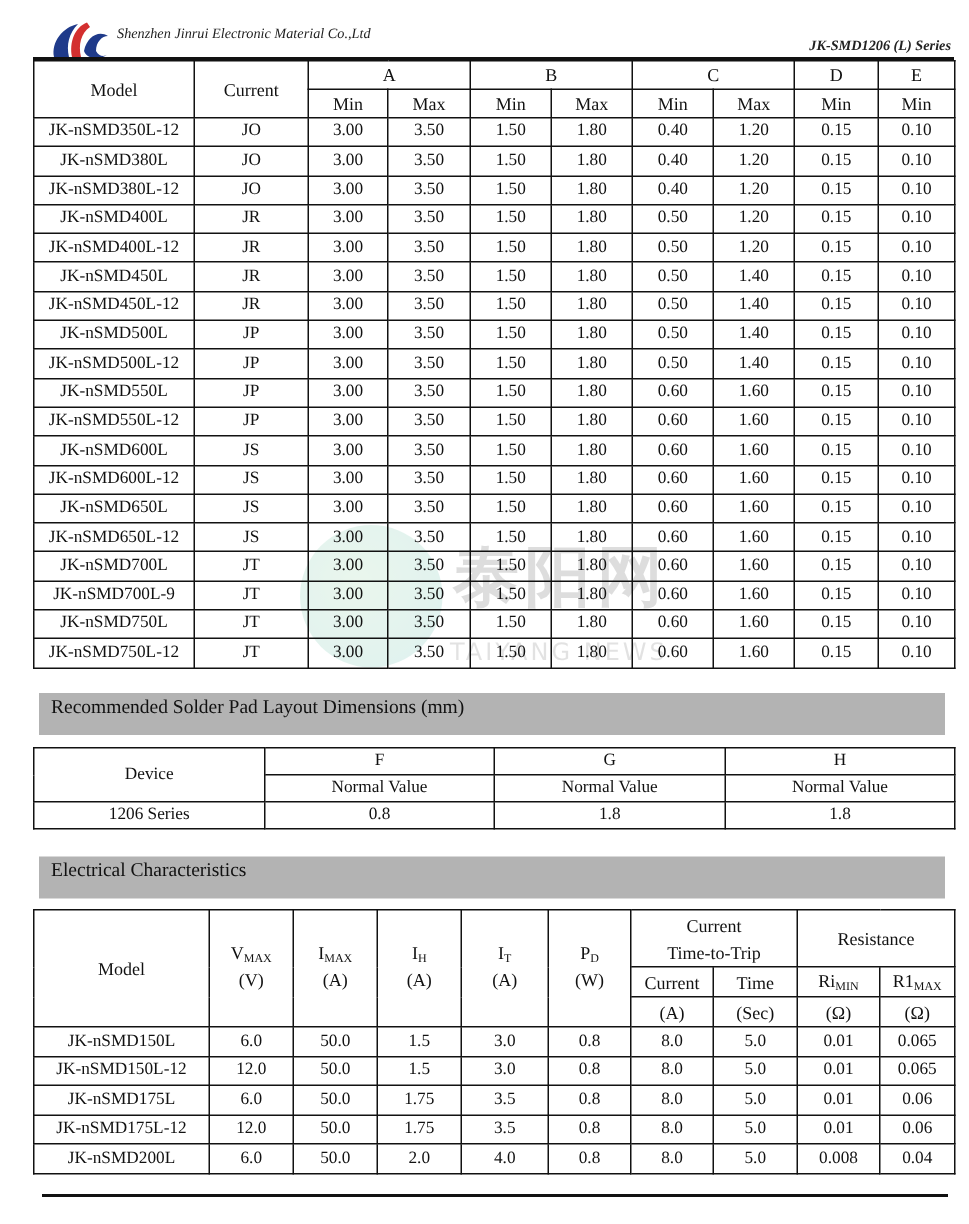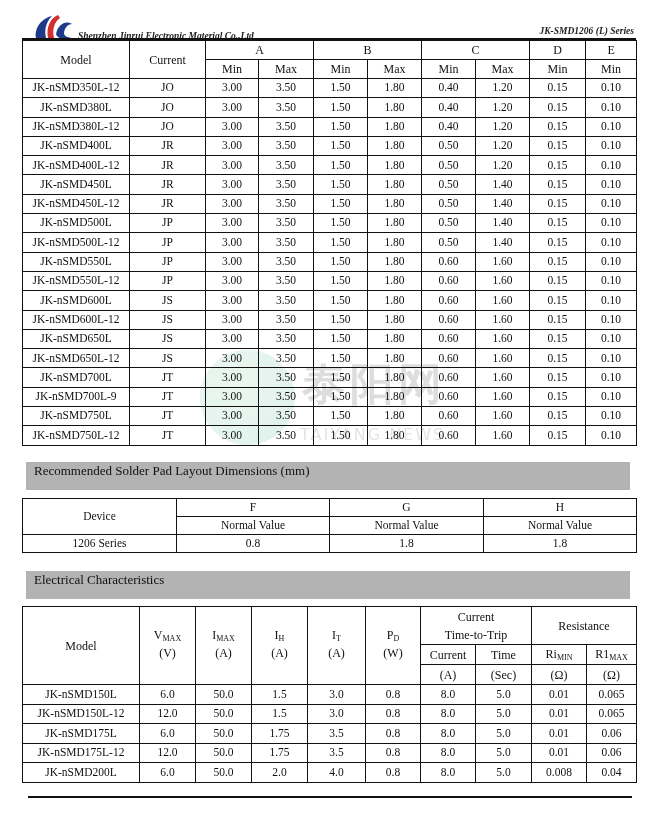--- a/index.html
+++ b/index.html
@@ -1,20 +1,20 @@
 <!DOCTYPE html>
 <html><head>
 <meta charset="utf-8">
 <style>
   html, body { margin: 0; padding: 0; background: #ffffff; }
   body { width: 646px; height: 816px; position: relative; overflow: hidden;
          font-family: "Liberation Serif", "DejaVu Serif", serif; color: #111; }
   .header { position: absolute; left: 22px; top: 8px; width: 614px; height: 32px; }
   .logo { position: absolute; left: 10px; top: 4px; width: 42px; height: 28px; }
-  .company { position: absolute; left: 56px; top: 23px; font-size: 9.5px; font-style: italic; font-weight: bold; color: #222; }
+  .company { position: absolute; left: 56px; top: 10px; font-size: 9.5px; font-style: italic; font-weight: normal; color: #222; }
   .series { position: absolute; right: 2px; top: 18px; font-size: 9.5px; font-style: italic; font-weight: bold; color: #222; text-align: right; }
   .header-rule { position: absolute; left: 22px; top: 38px; width: 614px; height: 2px; background: #111; }
 
   table { border-collapse: collapse; position: absolute; table-layout: fixed; }
   td, th { border: 1px solid #111; text-align: center; font-weight: normal; font-size: 11.5px; padding: 0; line-height: 1; }
   th { font-size: 12px; }
   sub { font-size: 8px; vertical-align: -2px; }
 
   #dims { left: 22px; top: 40px; width: 614px; }
   #dims tr.h1 td, #dims tr.h1 th { height: 18px; }

